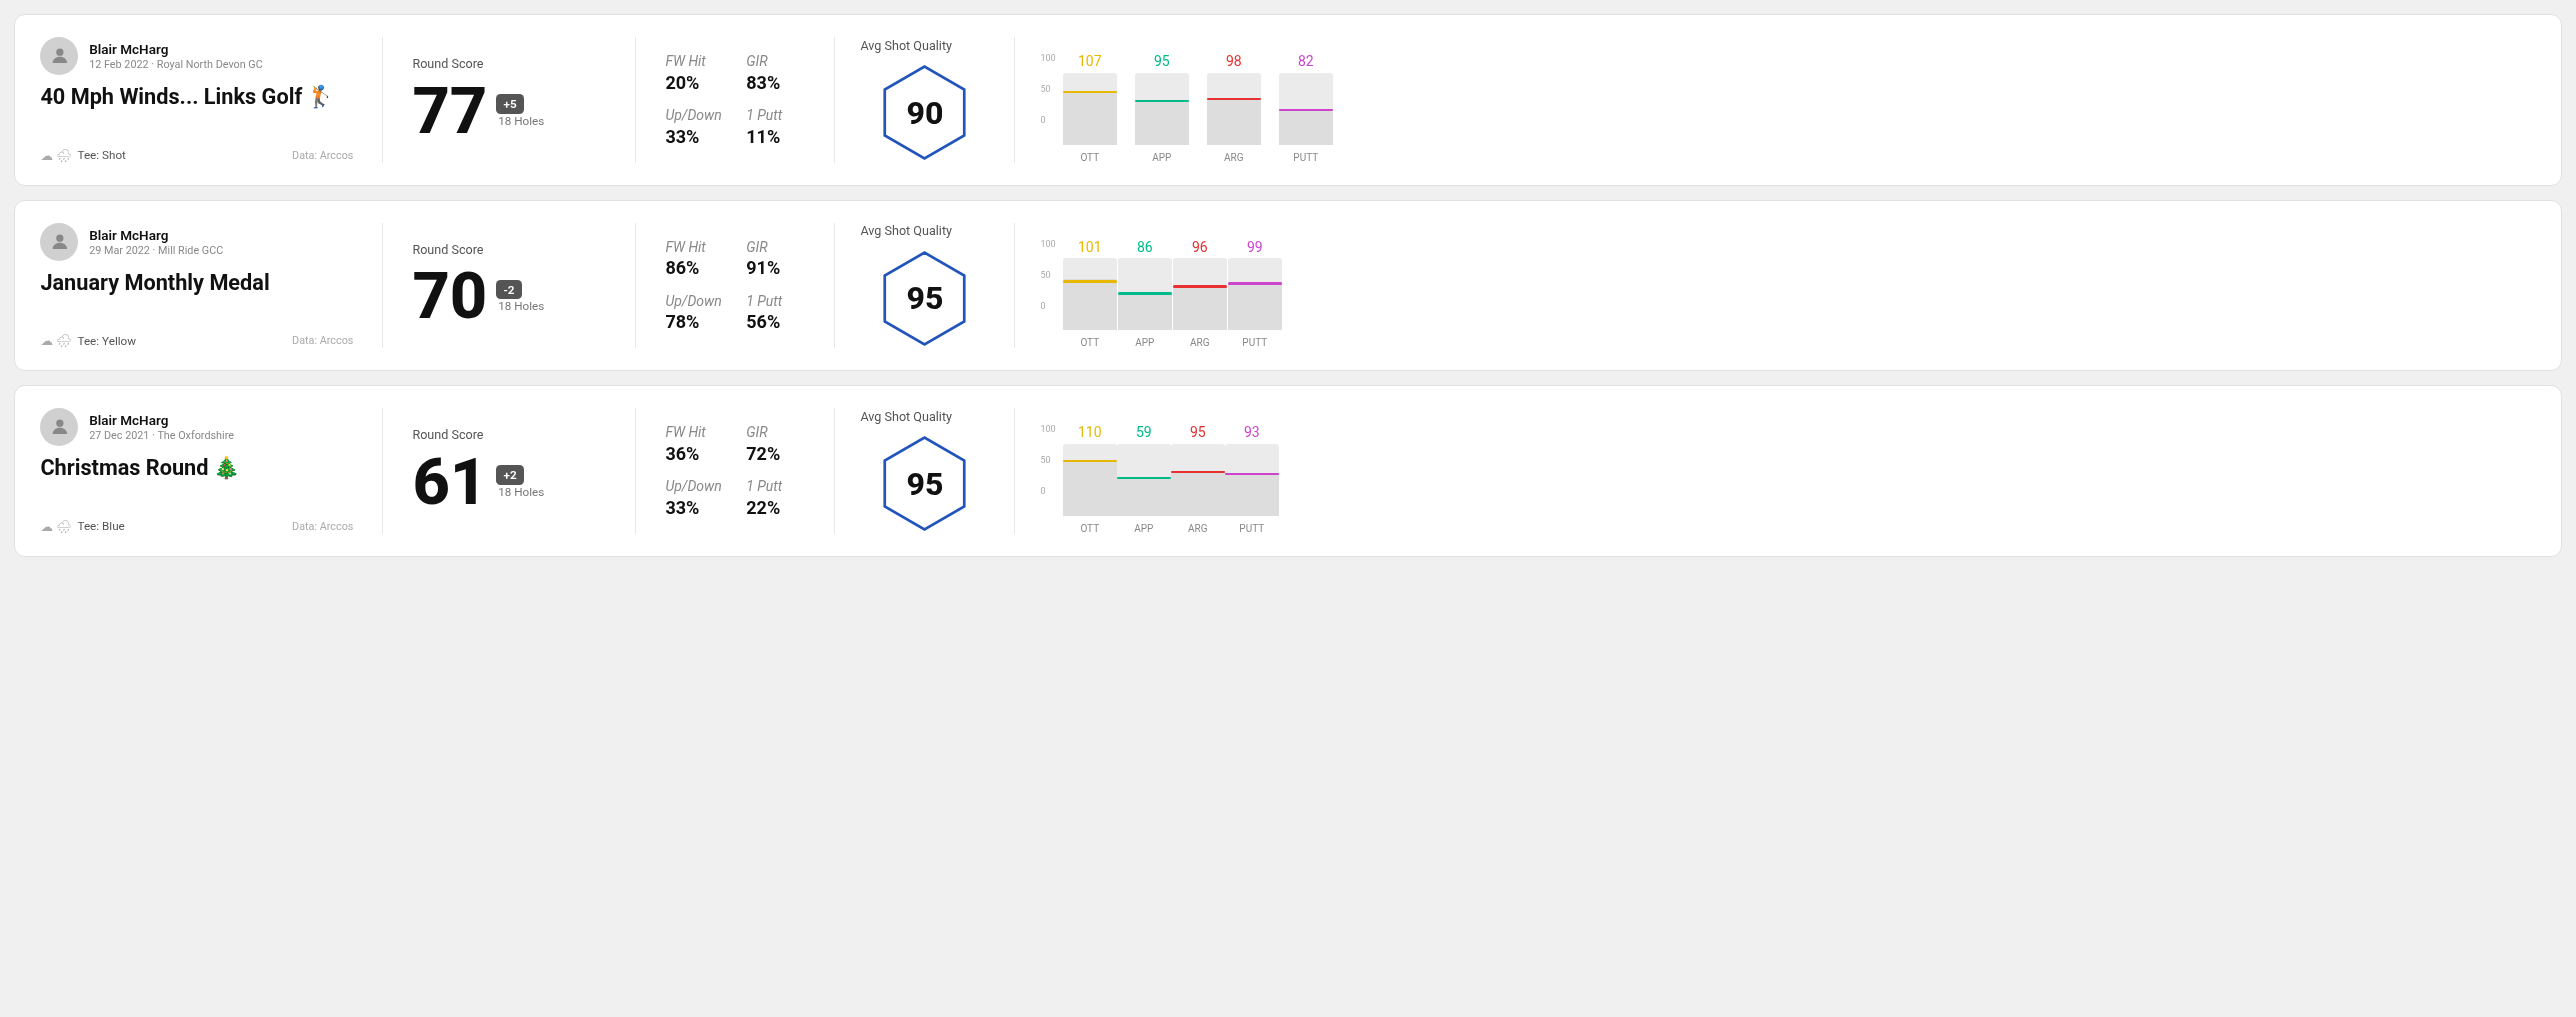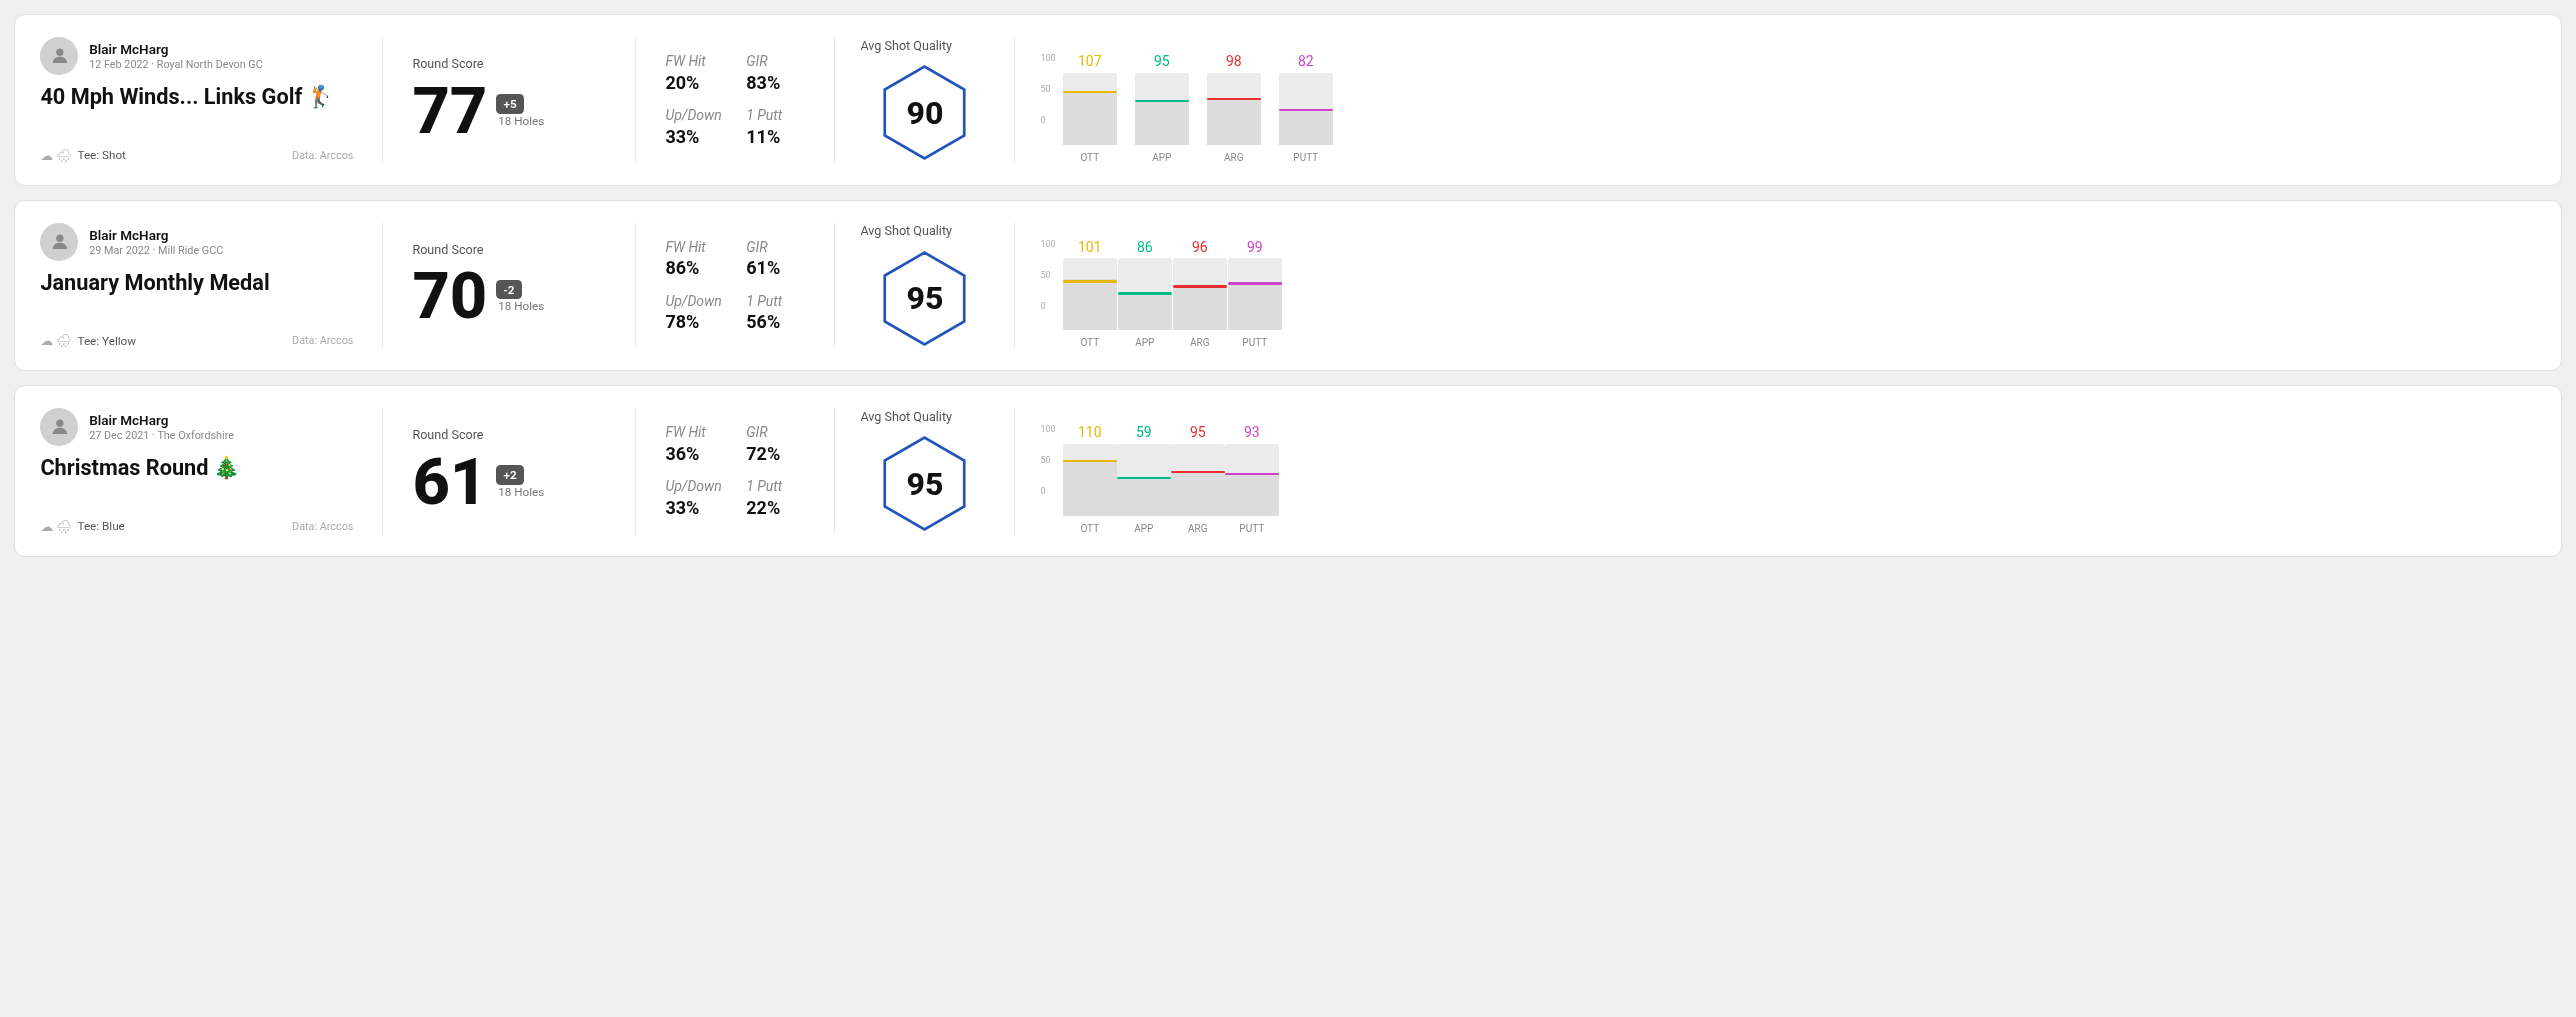--- a/index.html
+++ b/index.html
@@ -398,21 +398,21 @@
     <div class="stats-section">
       <div class="stats-grid">
 
           <div class="stat-item">
             <div class="stat-label">FW Hit</div>
             <div class="stat-value">86%</div>
           </div>
 
           <div class="stat-item">
             <div class="stat-label">GIR</div>
-            <div class="stat-value">61%</div>
+            <div class="stat-value">91%</div>
           </div>
 
           <div class="stat-item">
             <div class="stat-label">Up/Down</div>
             <div class="stat-value">78%</div>
           </div>
 
           <div class="stat-item">
             <div class="stat-label">1 Putt</div>
             <div class="stat-value">56%</div>

